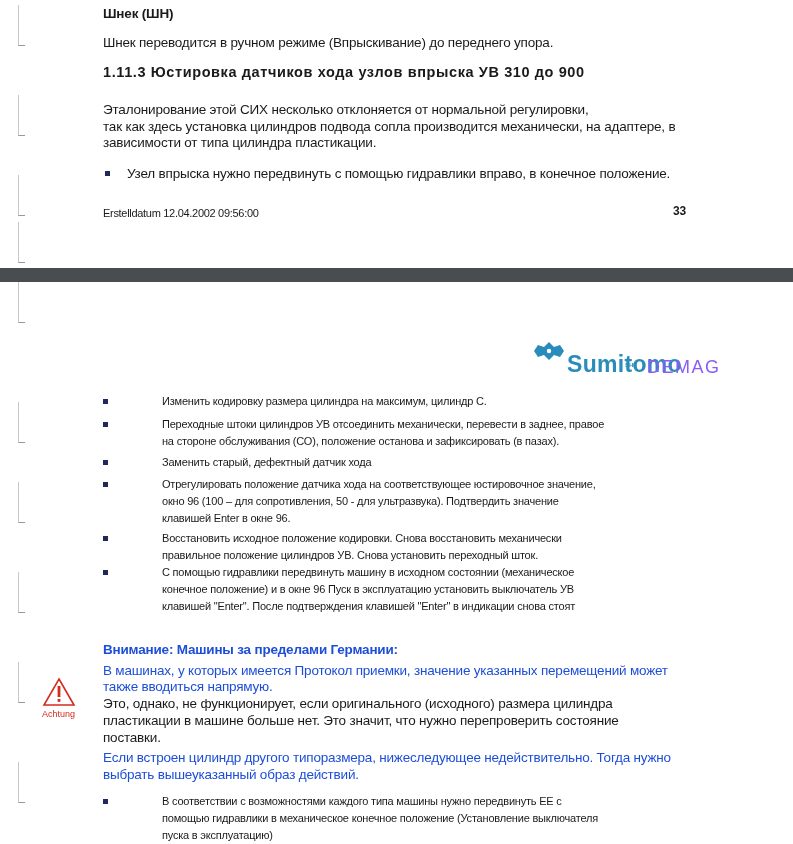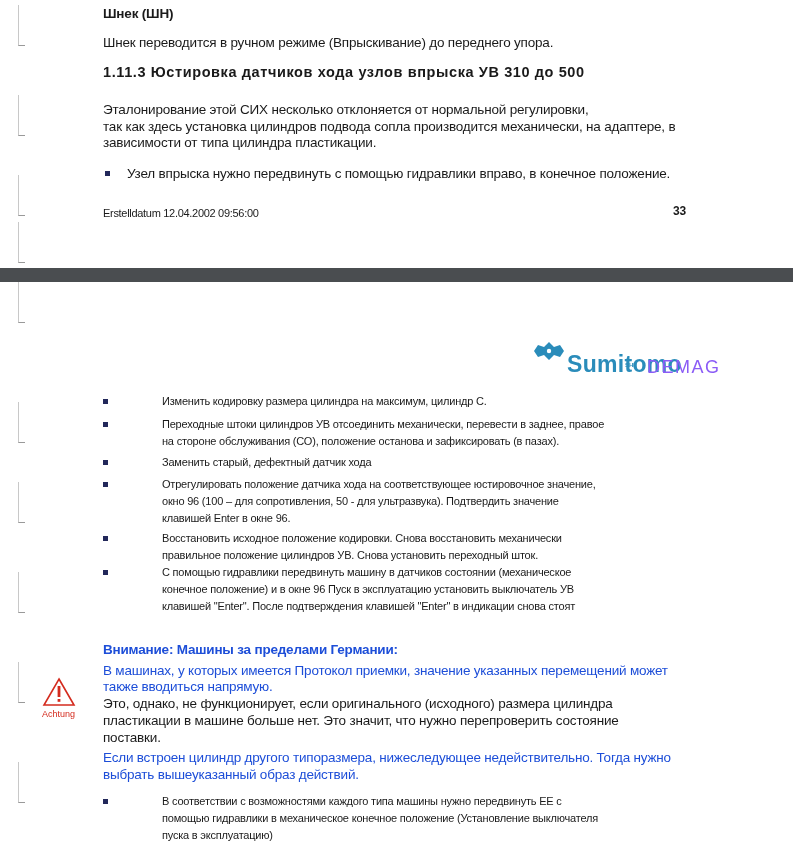--- a/index.html
+++ b/index.html
@@ -24,21 +24,21 @@
 <body>
 
 <div id="page1" class="page">
   <div class="binder" style="top:5px"></div>
   <div class="binder" style="top:95px"></div>
   <div class="binder" style="top:175px"></div>
   <div class="binder" style="top:222px"></div>
 
   <div class="t b" style="top:5px">Шнек (ШН)</div>
   <div class="t" style="top:34px">Шнек переводится в ручном режиме (Впрыскивание) до переднего упора.</div>
-  <div class="t b" style="top:64px;font-size:14.5px;letter-spacing:0.6px">1.11.3  Юстировка датчиков хода узлов впрыска УВ 310 до 500</div>
+  <div class="t b" style="top:64px;font-size:14.5px;letter-spacing:0.6px">1.11.3  Юстировка датчиков хода узлов впрыска УВ 310 до 900</div>
   <div class="t" style="top:101px">Эталонирование этой СИХ несколько отклоняется от нормальной регулировки,</div>
   <div class="t" style="top:118px">так как здесь установка цилиндров подвода сопла производится механически, на адаптере, в</div>
   <div class="t" style="top:134px">зависимости от типа цилиндра пластикации.</div>
   <div class="bullet" style="left:105px;top:171px"></div>
   <div class="t" style="left:127px;top:165px">Узел впрыска  нужно передвинуть с помощью гидравлики вправо, в конечное положение.</div>
   <div class="t" style="top:205px;font-size:11px;letter-spacing:-0.3px">Erstelldatum 12.04.2002 09:56:00</div>
   <div class="t b" style="left:673px;top:203px;font-size:12px">33</div>
 </div>
 
 <div id="page2" class="page">
@@ -79,21 +79,21 @@
   </div>
 
   <div class="bullet" style="left:103px;top:254px"></div>
   <div class="li" style="top:248px">
     <div>Восстановить исходное положение кодировки. Снова восстановить механически</div>
     <div>правильное положение цилиндров УВ. Снова установить переходный шток.</div>
   </div>
 
   <div class="bullet" style="left:103px;top:288px"></div>
   <div class="li" style="top:282px">
-    <div>С помощью гидравлики передвинуть машину в датчиков состоянии (механическое</div>
+    <div>С помощью гидравлики передвинуть машину в исходном состоянии (механическое</div>
     <div>конечное положение) и в окне 96  Пуск в эксплуатацию установить выключатель УВ</div>
     <div>клавишей "Enter". После подтверждения клавишей "Enter" в индикации снова стоят</div>
   </div>
 
   <div class="warn">
     <svg width="34" height="30" viewBox="0 0 34 30">
       <path d="M17 2 L32 28 L2 28 Z" fill="none" stroke="#d42b1e" stroke-width="1.6"></path>
       <rect x="15.6" y="9" width="2.8" height="11" fill="#d42b1e"></rect>
       <rect x="15.6" y="22" width="2.8" height="2.8" fill="#d42b1e"></rect>
     </svg>

